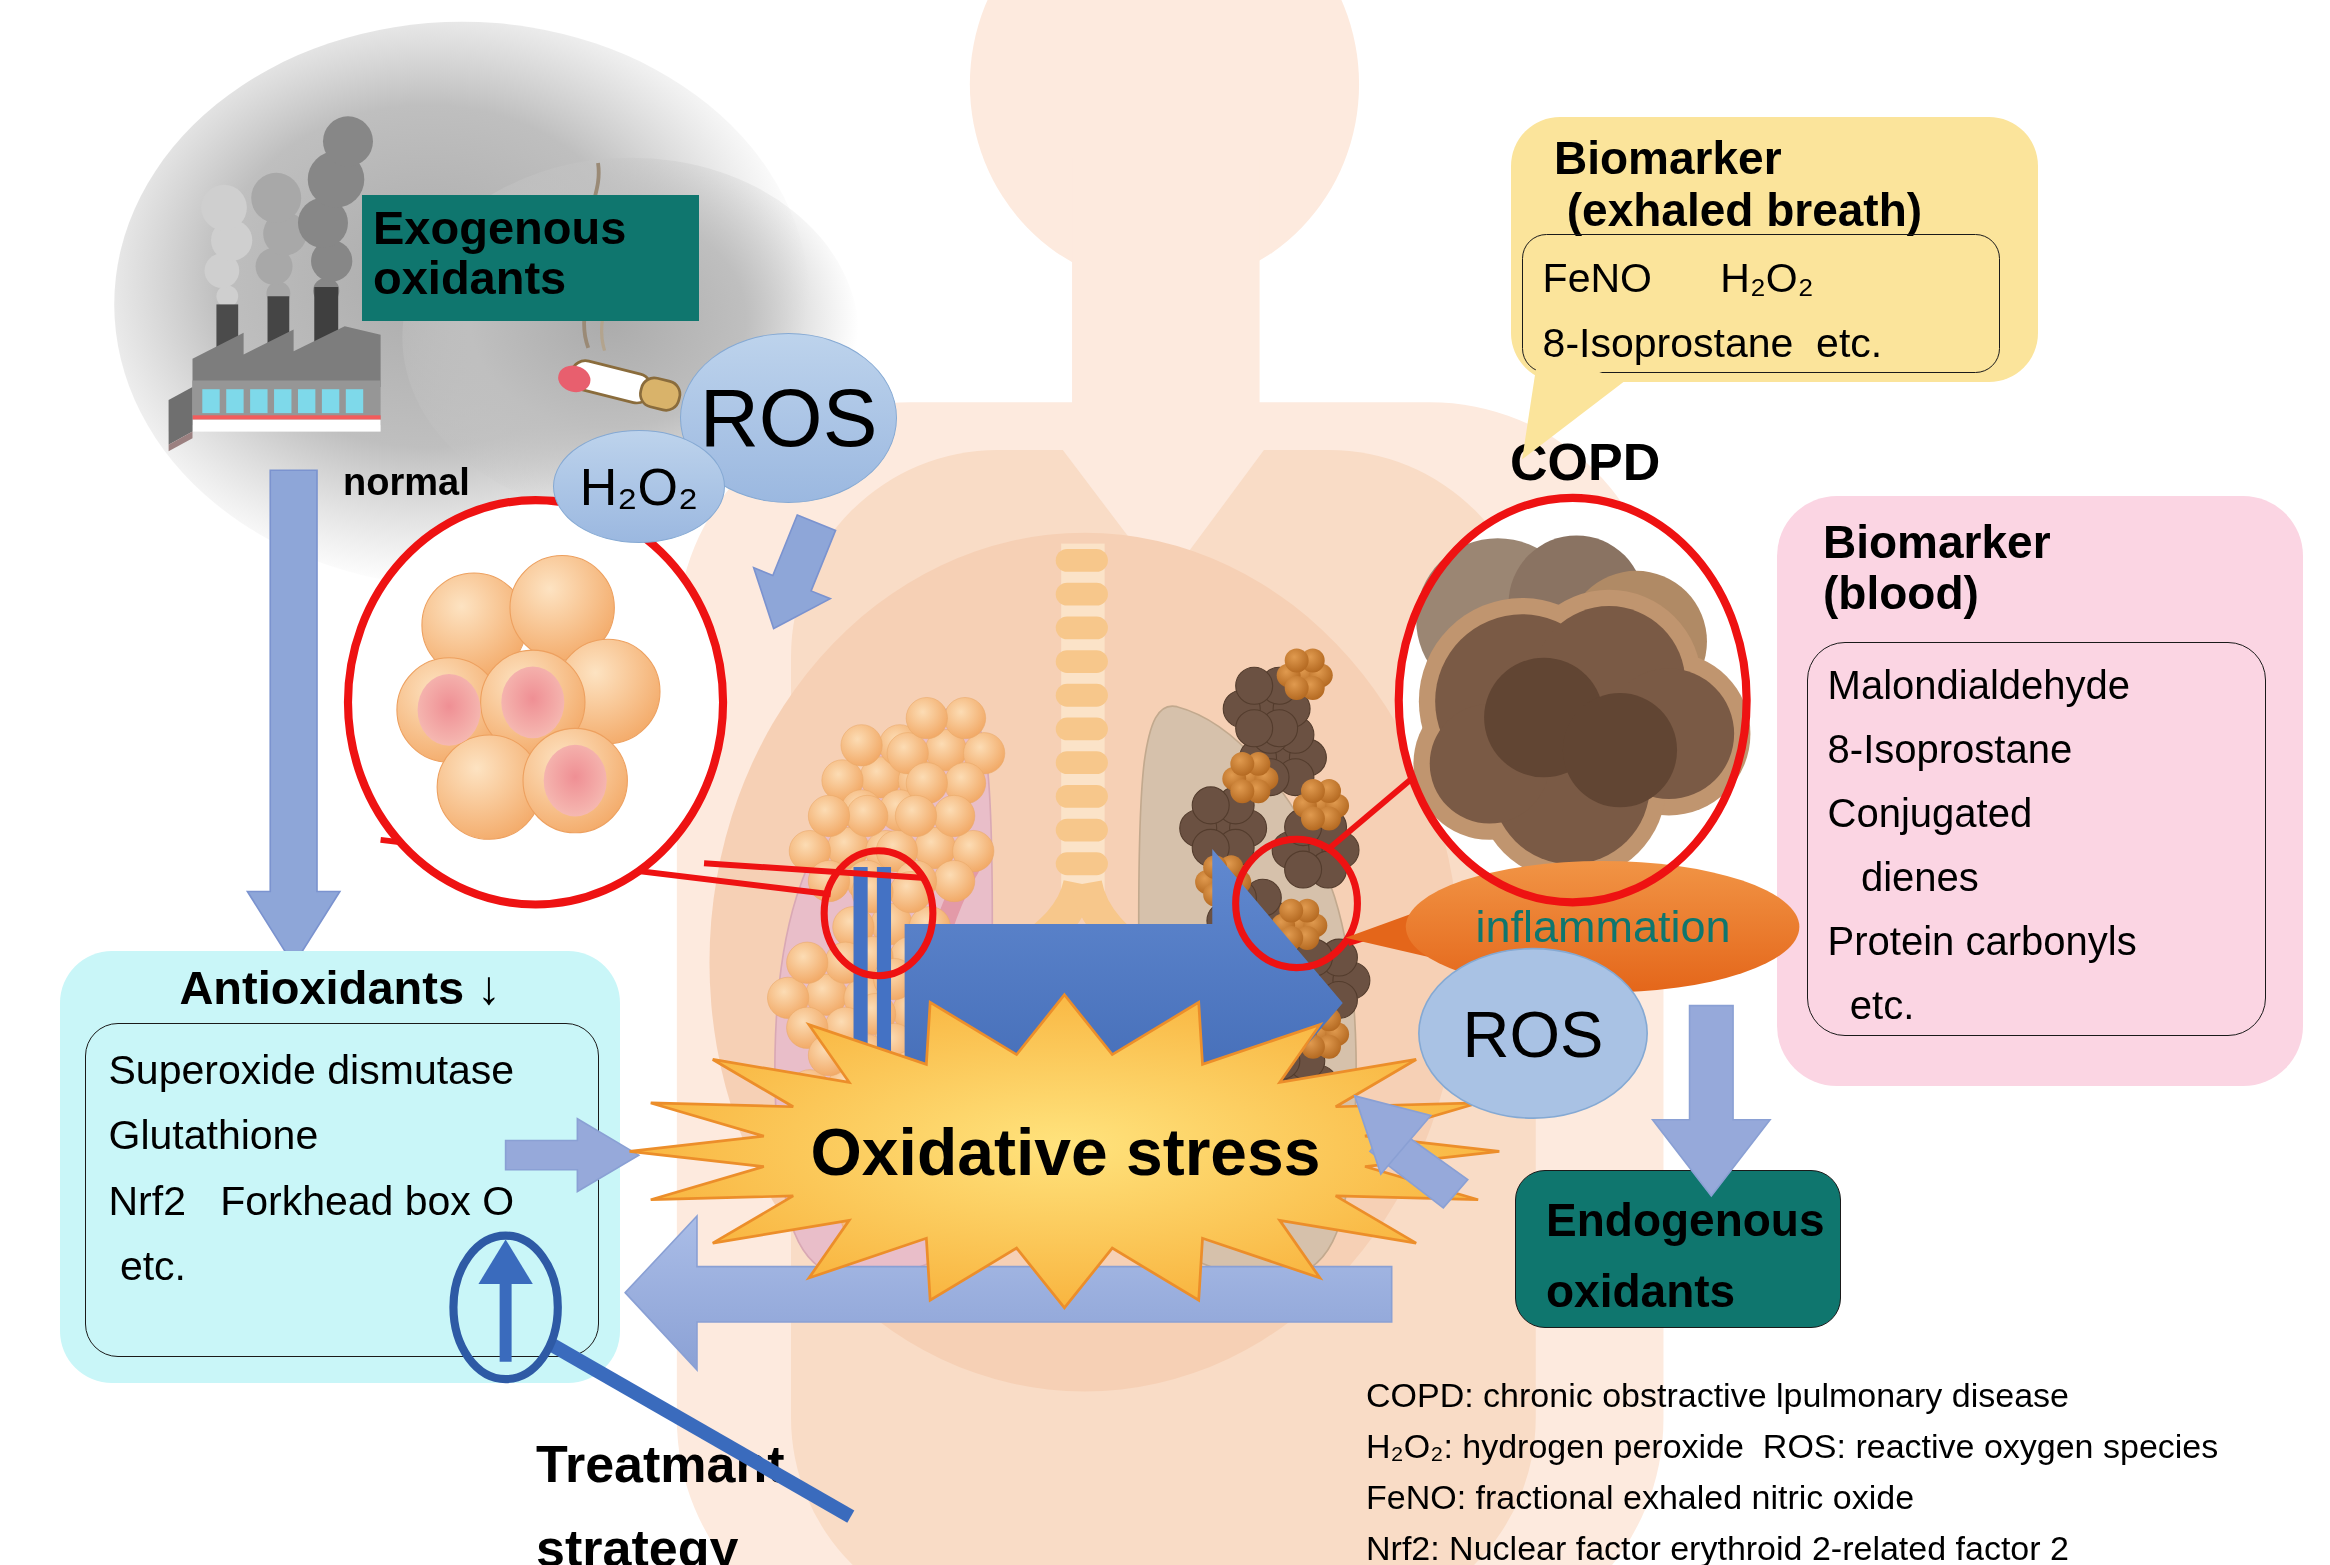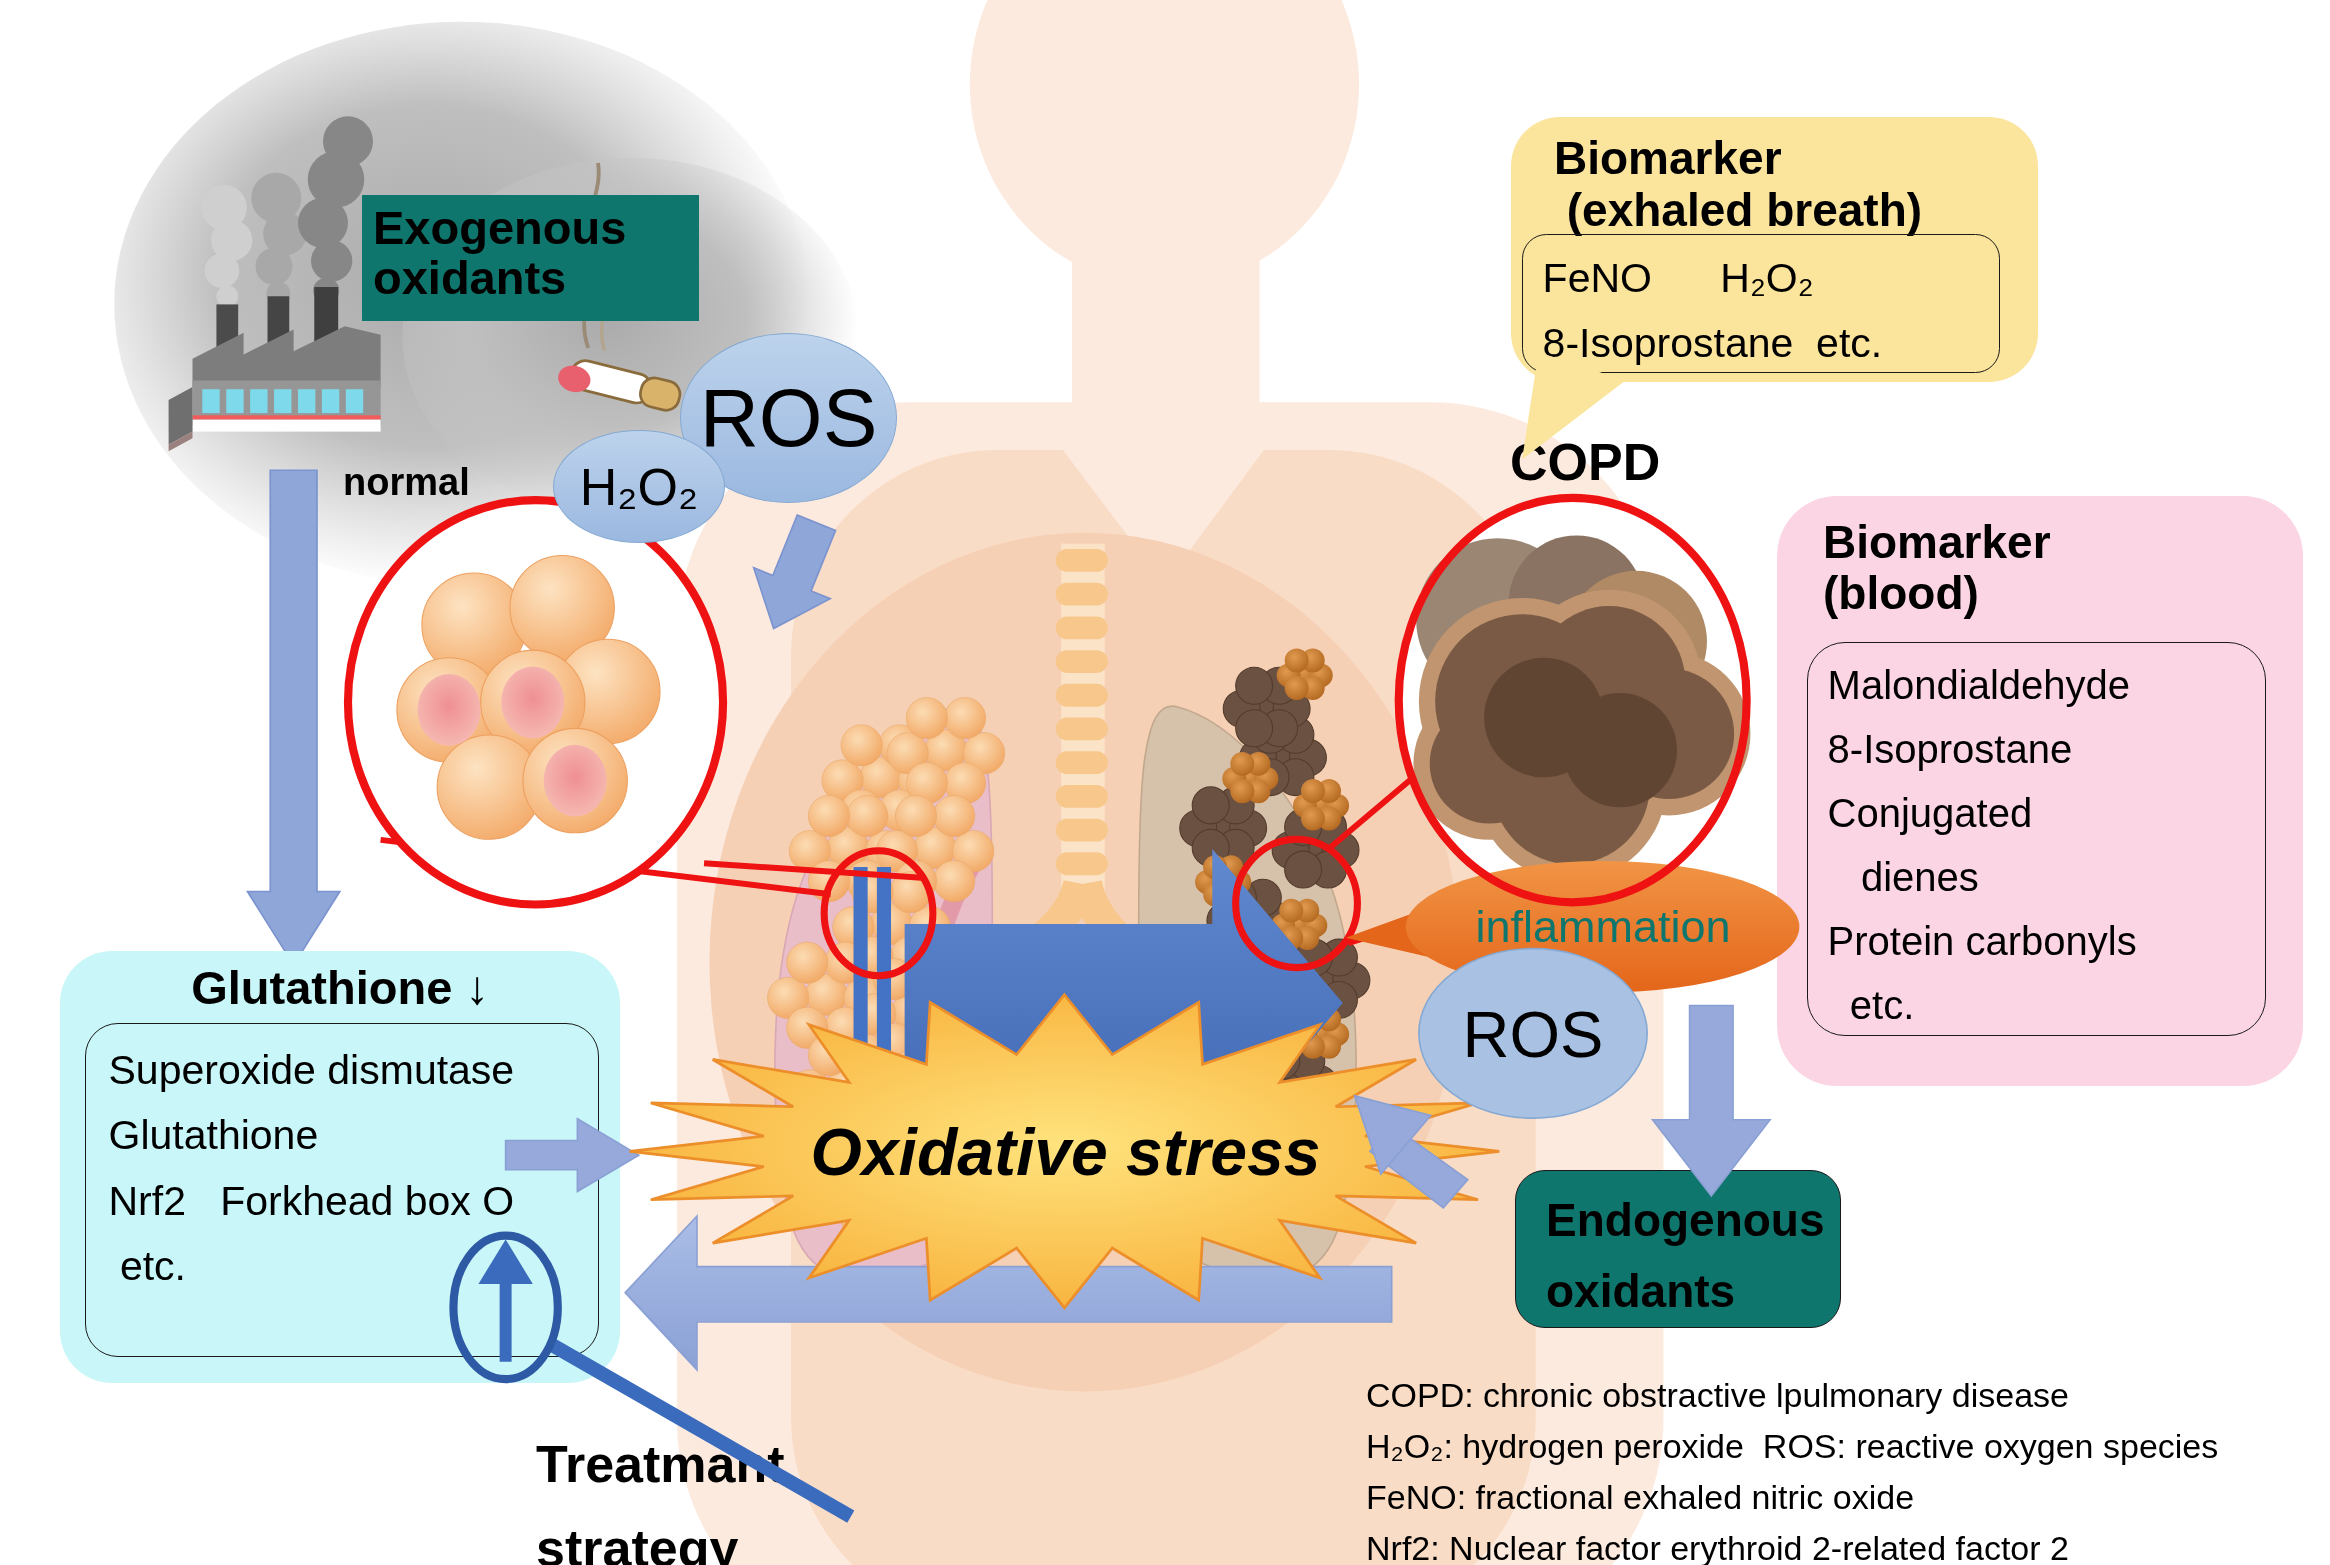--- a/index.html
+++ b/index.html
@@ -450,21 +450,21 @@
       <div class="blood-items pre" style="padding:9.8px 0 0 19.6px;">Malondialdehyde
 8-Isoprostane
 Conjugated
    dienes
 Protein carbonyls
   etc.</div>
     </div>
   </div>
 
   <div class="abs z2 cyanbox" style="left:60px;top:951px;width:560px;height:432px;">
-    <div class="antiox-title">Glutathione ↓</div>
+    <div class="antiox-title">Antioxidants ↓</div>
     <div class="abs bordered" style="left:24.5px;top:72px;width:514px;height:334px;border-radius:33px;">
       <div class="antiox-items pre" style="padding:13.6px 0 0 23px;">Superoxide dismutase
 Glutathione
 Nrf2   Forkhead box O
  etc.</div>
     </div>
   </div>
 
   <div class="abs z2 whitebox" style="left:1515px;top:1170px;width:326px;height:158px;border:1.6px solid #1a1a1a;border-radius:30px;">
     <div class="t-endo pre">Endogenous
@@ -536,17 +536,17 @@
       <polygon points="930,2280 880,2362 980,2362" fill="#3a6bbd"></polygon>
     </g>
   </svg>
 
   <div class="abs z4 t-inflam" style="left:1406px;top:861px;width:394px;height:132px;">
     <span>inflammation</span>
   </div>
   <div class="abs z4 t-roslow" style="left:1419px;top:949px;width:228px;height:170px;">
     <span>ROS</span>
   </div>
-  <div class="abs z4 t-oxid" style="left:701px;top:1106px;width:729px;height:92px;font-style:italic;">
+  <div class="abs z4 t-oxid" style="left:701px;top:1106px;width:729px;height:92px;">
     <span>Oxidative stress</span>
   </div>
 </div>
 
 
 </body></html>

